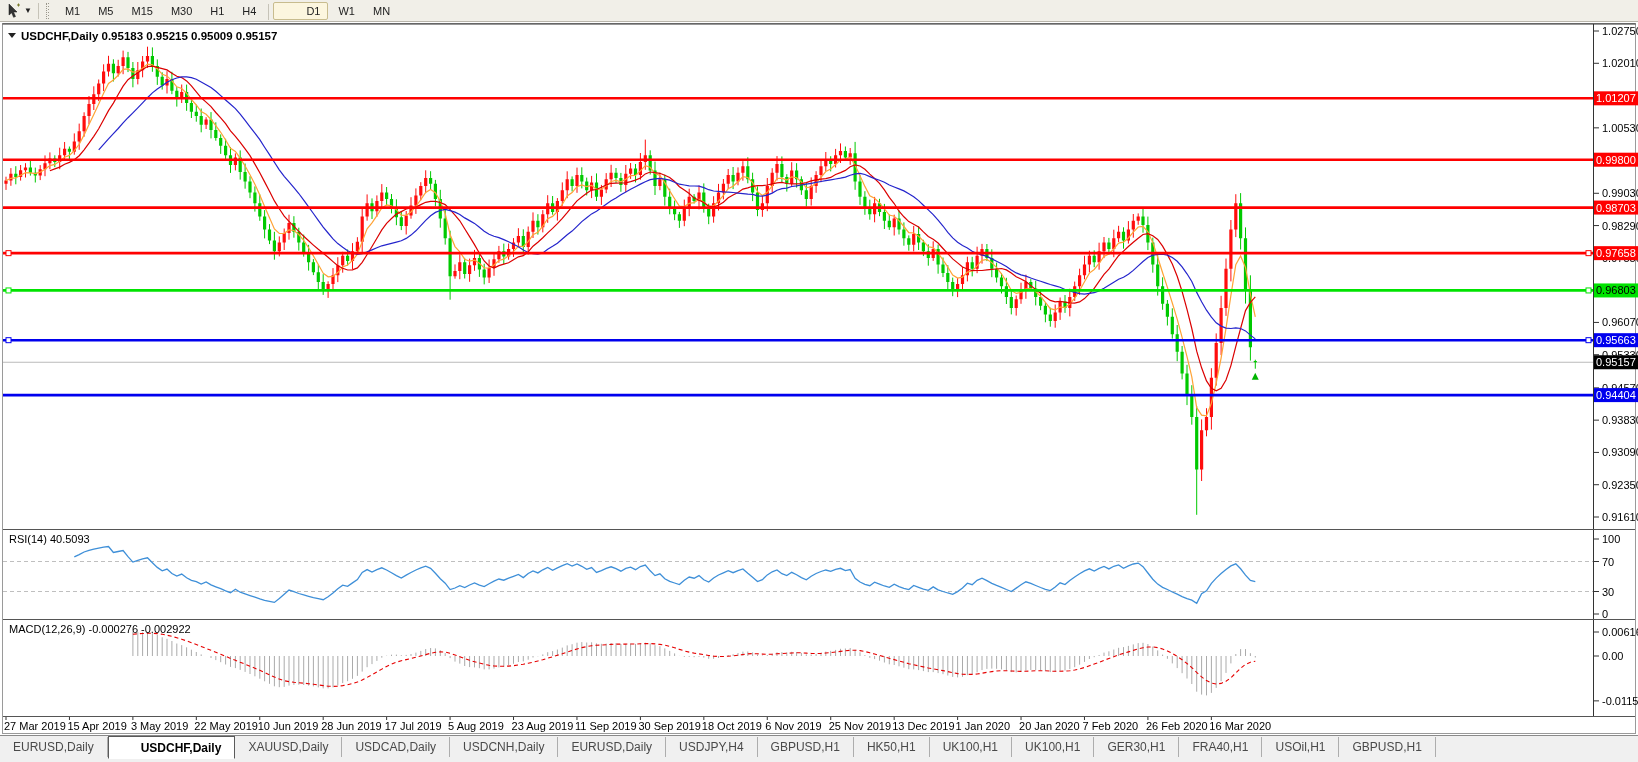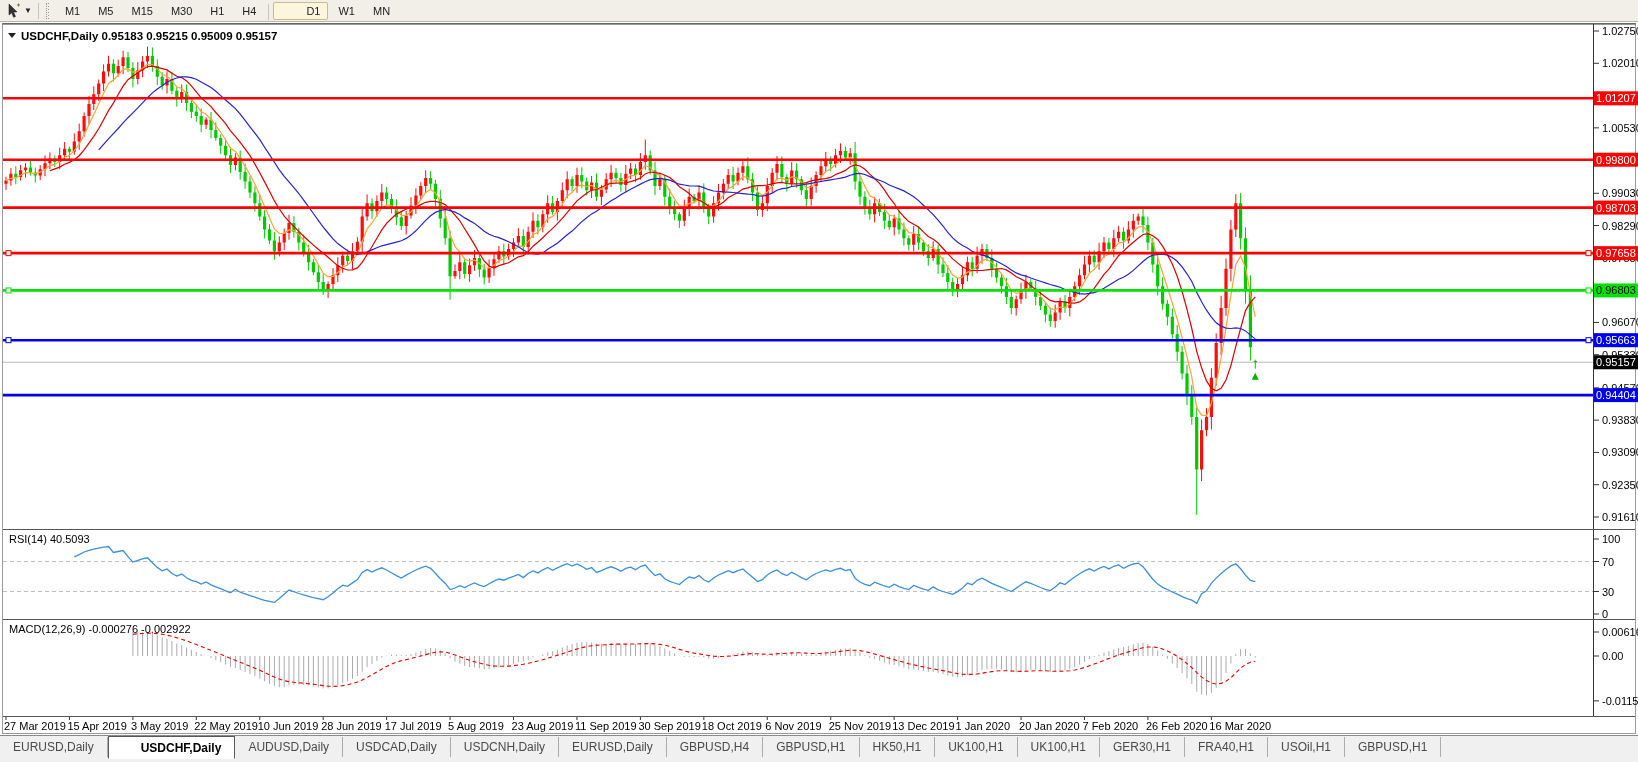--- a/index.html
+++ b/index.html
@@ -220,25 +220,25 @@
         <text x="21" y="40" font-size="11.5" font-weight="700" fill="#000">USDCHF,Daily  0.95183 0.95215 0.95009 0.95157</text>
         <text x="9" y="543" font-size="11" fill="#000">RSI(14) 40.5093</text>
         <text x="9" y="633" font-size="11" fill="#000">MACD(12,26,9) -0.000276 -0.002922</text>
       </g>
   </svg>
 
   <div class="tabbar">
     <div id="tabs" style="display:flex;text-align:right;">
         <div class="tab">EURUSD,Daily</div>
         <div class="tab active">USDCHF,Daily</div>
-        <div class="tab">AUDUSD,Daily</div>
+        <div class="tab">XAUUSD,Daily</div>
         <div class="tab">USDCAD,Daily</div>
         <div class="tab">USDCNH,Daily</div>
         <div class="tab">EURUSD,Daily</div>
-        <div class="tab">GBPUSD,H4</div>
+        <div class="tab">USDJPY,H4</div>
         <div class="tab">GBPUSD,H1</div>
         <div class="tab">HK50,H1</div>
         <div class="tab">UK100,H1</div>
         <div class="tab">UK100,H1</div>
         <div class="tab">GER30,H1</div>
         <div class="tab">FRA40,H1</div>
         <div class="tab">USOil,H1</div>
         <div class="tab">GBPUSD,H1</div>
       </div>
   </div>

